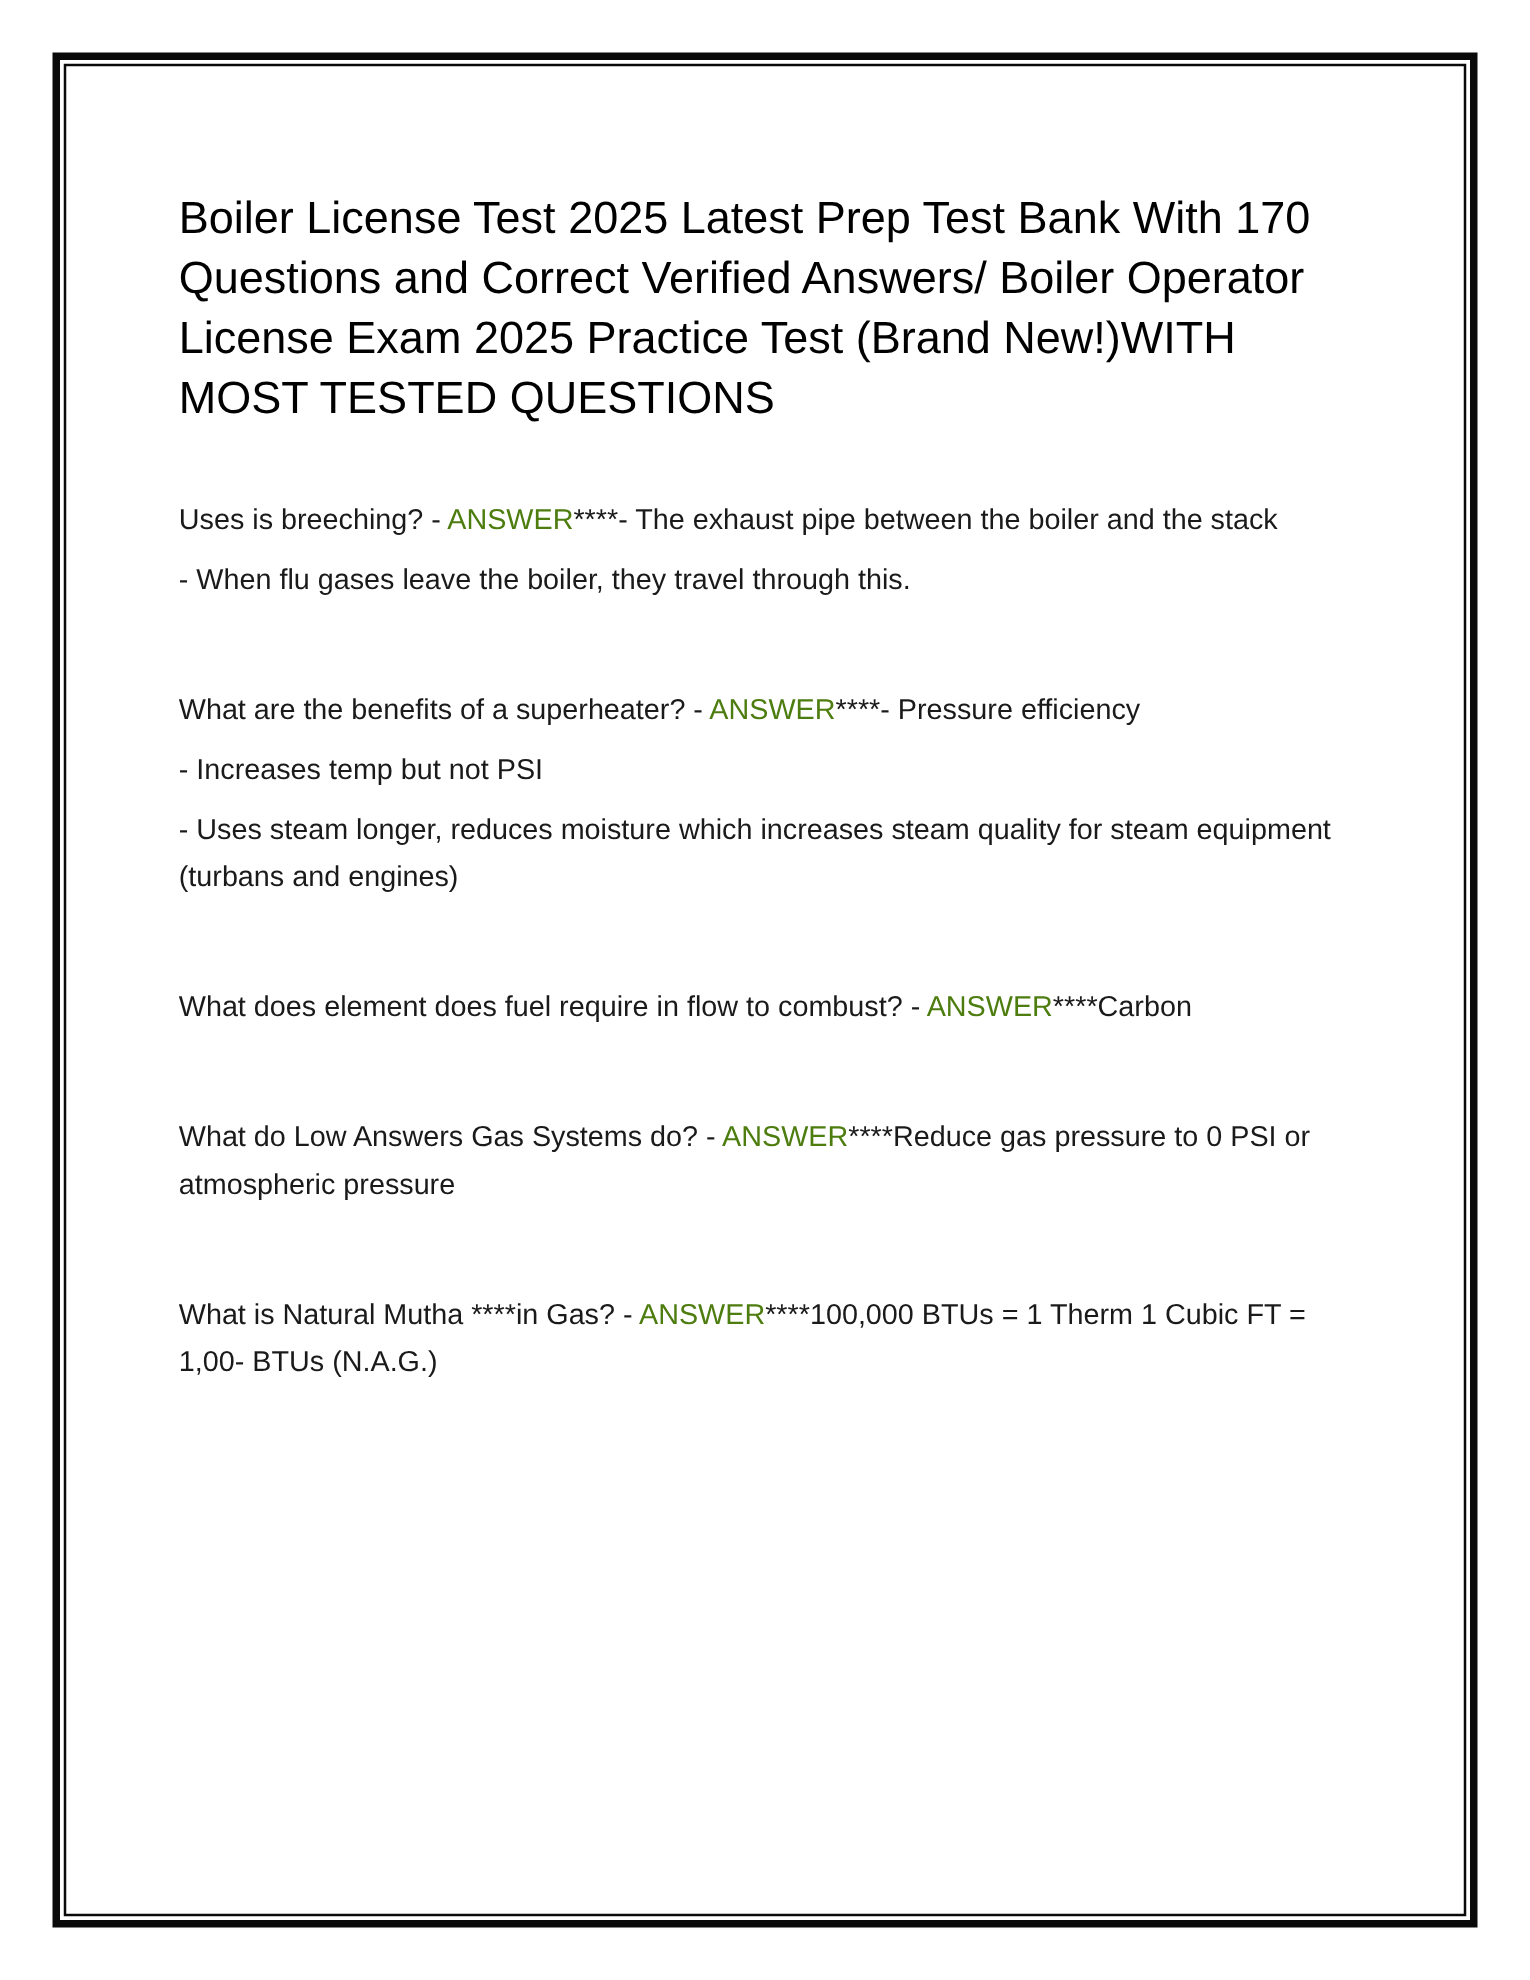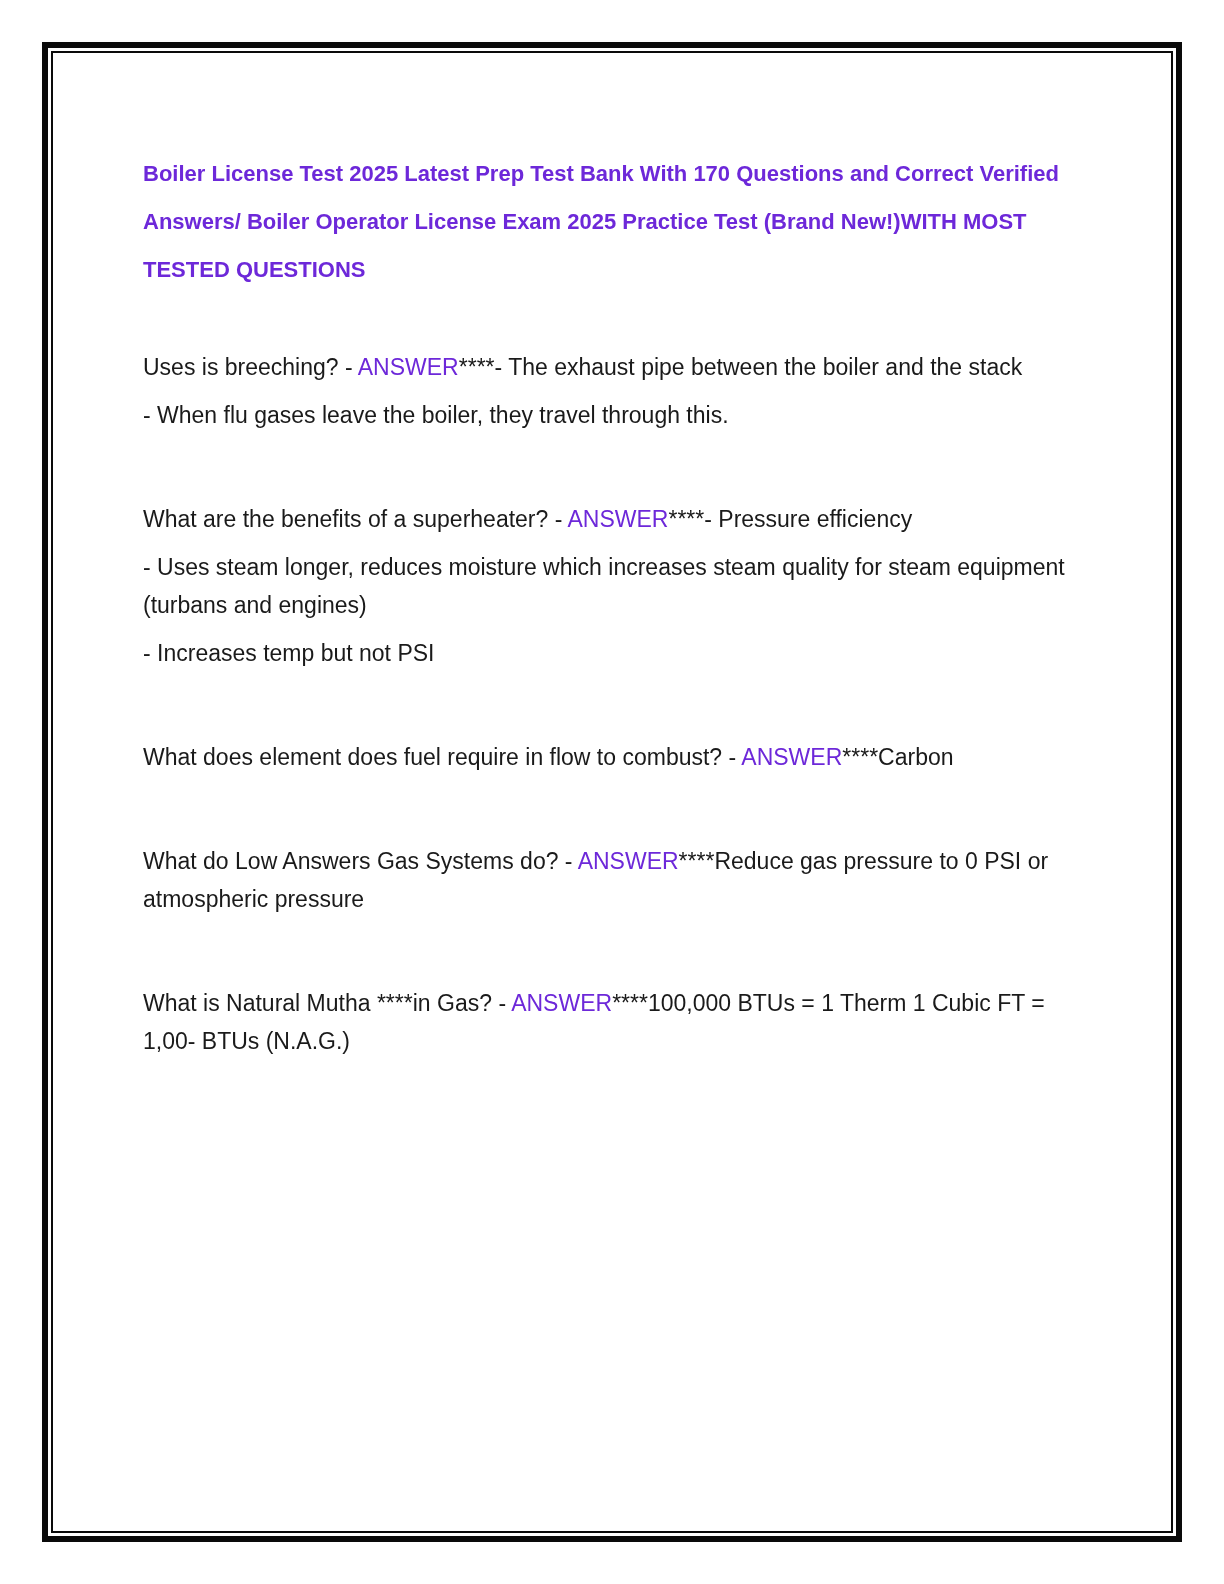--- a/index.html
+++ b/index.html
@@ -33,60 +33,60 @@
   }
   .content {
     position: absolute;
     left: 143px;
     top: 150px;
     width: 928px;
     color: #1a1a1a;
   }
   .doc-title {
     margin: 0 0 54px 0;
-    font-size: 22px;
+    font-size: 36px;
     line-height: 48px;
-    font-weight: bold;
-    color: #6d28d9;
+    font-weight: normal;
+    color: #000000;
   }
   .qa-block {
     margin: 0 0 66px 0;
   }
   .qa-line {
     margin: 0 0 10px 0;
     font-size: 23px;
     line-height: 38px;
   }
   .qa-block .qa-line:last-child {
     margin-bottom: 0;
   }
   .answer-word {
-    color: #6d28d9;
+    color: #4d7c0f;
   }
 </style>
 </head>
 <body>
 
 <div class="page">
   <div class="frame-outer">
     <div class="frame-inner"></div>
   </div>
 
   <div class="content">
     <h1 class="doc-title">Boiler License Test 2025 Latest Prep Test Bank With 170 Questions and Correct Verified Answers/ Boiler Operator License Exam 2025 Practice Test (Brand New!)WITH MOST TESTED QUESTIONS</h1>
 
     <section class="qa-block">
       <p class="qa-line"><span>Uses is breeching? - </span><span class="answer-word">ANSWER</span><span>****- The exhaust pipe between the boiler and the stack</span></p>
       <p class="qa-line">- When flu gases leave the boiler, they travel through this.</p>
     </section>
 
     <section class="qa-block">
       <p class="qa-line"><span>What are the benefits of a superheater? - </span><span class="answer-word">ANSWER</span><span>****- Pressure efficiency</span></p>
+      <p class="qa-line">- Increases temp but not PSI</p>
       <p class="qa-line">- Uses steam longer, reduces moisture which increases steam quality for steam equipment (turbans and engines)</p>
-      <p class="qa-line">- Increases temp but not PSI</p>
     </section>
 
     <section class="qa-block">
       <p class="qa-line"><span>What does element does fuel require in flow to combust? - </span><span class="answer-word">ANSWER</span><span>****Carbon</span></p>
     </section>
 
 
     <section class="qa-block">
       <p class="qa-line"><span>What do Low Answers Gas Systems do? - </span><span class="answer-word">ANSWER</span><span>****Reduce gas pressure to 0 PSI or atmospheric pressure</span></p>
     </section>

